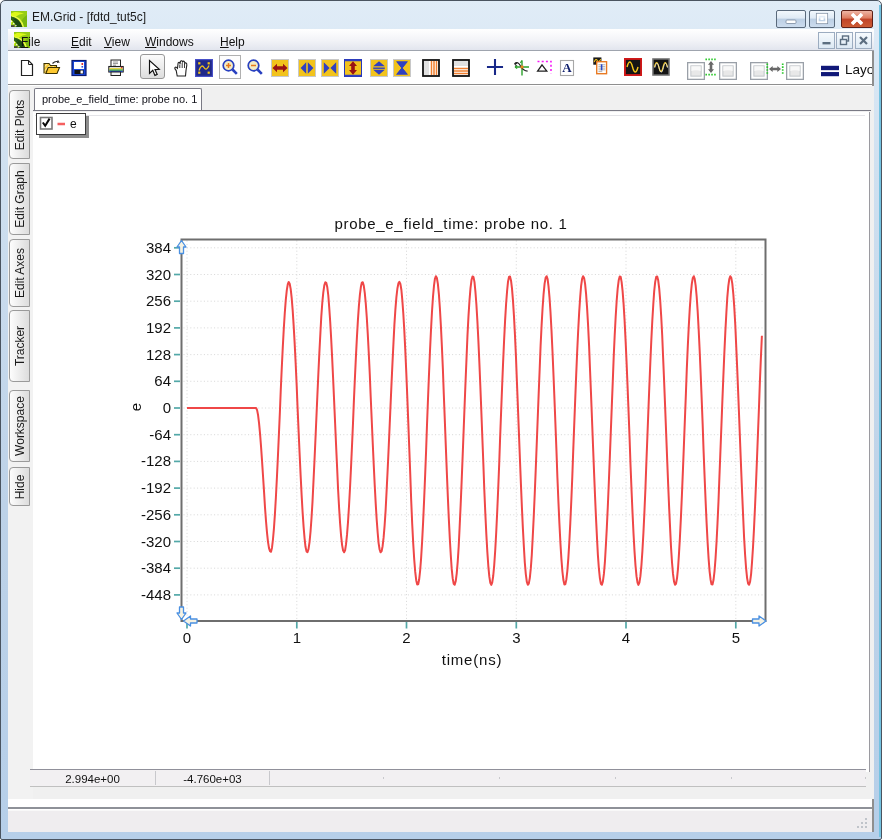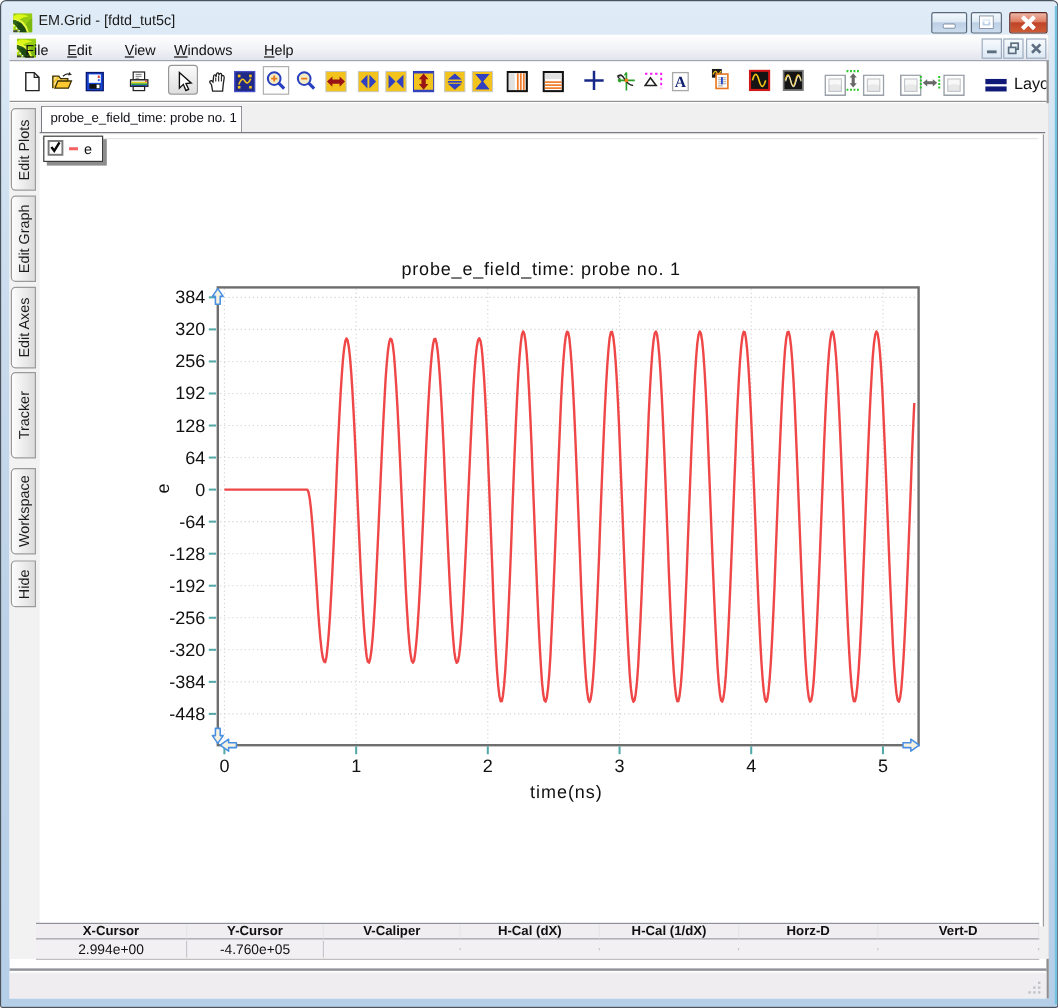--- a/index.html
+++ b/index.html
@@ -80,21 +80,21 @@
       </div>
   </div>
 
   <div class="client">
 
     <div class="menubar">
       <svg class="menu-ico" viewBox="0 0 16 16">
           <use href="#leaf"></use>
         </svg>
       <span class="mi" style="left:13px"><u>F</u>ile</span>
-      <span class="mi" style="left:48px"><u>E</u>dit</span>
+      <span class="mi" style="left:63px"><u>E</u>dit</span>
       <span class="mi" style="left:96px"><u>V</u>iew</span>
       <span class="mi" style="left:137px"><u>W</u>indows</span>
       <span class="mi" style="left:212px"><u>H</u>elp</span>
       <div class="mdibtn" style="left:810px">
           <svg width="15" height="15" viewBox="0 0 15 15">
             <rect x="3.5" y="9" width="8" height="2.4" fill="#5c6e80"></rect>
           </svg>
         </div>
       <div class="mdibtn" style="left:828px">
           <svg width="15" height="15" viewBox="0 0 15 15">
@@ -307,32 +307,23 @@
         <div class="legend">
             <svg width="50" height="22" viewBox="0 0 50 22">
 <rect x="3.5" y="3.5" width="11.5" height="11.5" fill="#fff" stroke="#787878" stroke-width="1.6"></rect>
 <path d="M5.8 8.5 L8.2 11.7 L12.6 4.6" fill="none" stroke="#0a0a0a" stroke-width="2"></path>
 <line x1="20.5" y1="10" x2="28" y2="10" stroke="#f56060" stroke-width="2.4"></line>
 <text x="33" y="14" font-size="12" fill="#111" font-family="Liberation Sans,sans-serif">e</text>
 </svg>
           </div>
       </div>
       <div class="tablewrap">
-        <div class="trow">
-          <div class="tc" style="width:126px">X-Cursor</div>
-          <div class="tc" style="width:114px">Y-Cursor</div>
-          <div class="tc" style="width:114px">V-Caliper</div>
-          <div class="tc" style="width:116px">H-Cal (dX)</div>
-          <div class="tc" style="width:116px">H-Cal (1/dX)</div>
-          <div class="tc" style="width:116px">Horz-D</div>
-          <div class="tc" style="width:134px">Vert-D</div>
-        </div>
         <div class="trow2">
           <div class="tv" style="width:126px">2.994e+00</div>
-          <div class="tv" style="width:114px">-4.760e+05</div>
+          <div class="tv" style="width:114px">-4.760e+03</div>
           <div class="tv" style="width:114px"></div>
           <div class="tv" style="width:116px"></div>
           <div class="tv" style="width:116px"></div>
           <div class="tv" style="width:116px"></div>
           <div class="tv" style="width:134px"></div>
         </div>
       </div>
     </div>
     <div style="position:absolute;left:0;top:778px;width:864px;height:2px;background:#8e9198"></div>
     <div class="statusbar">

